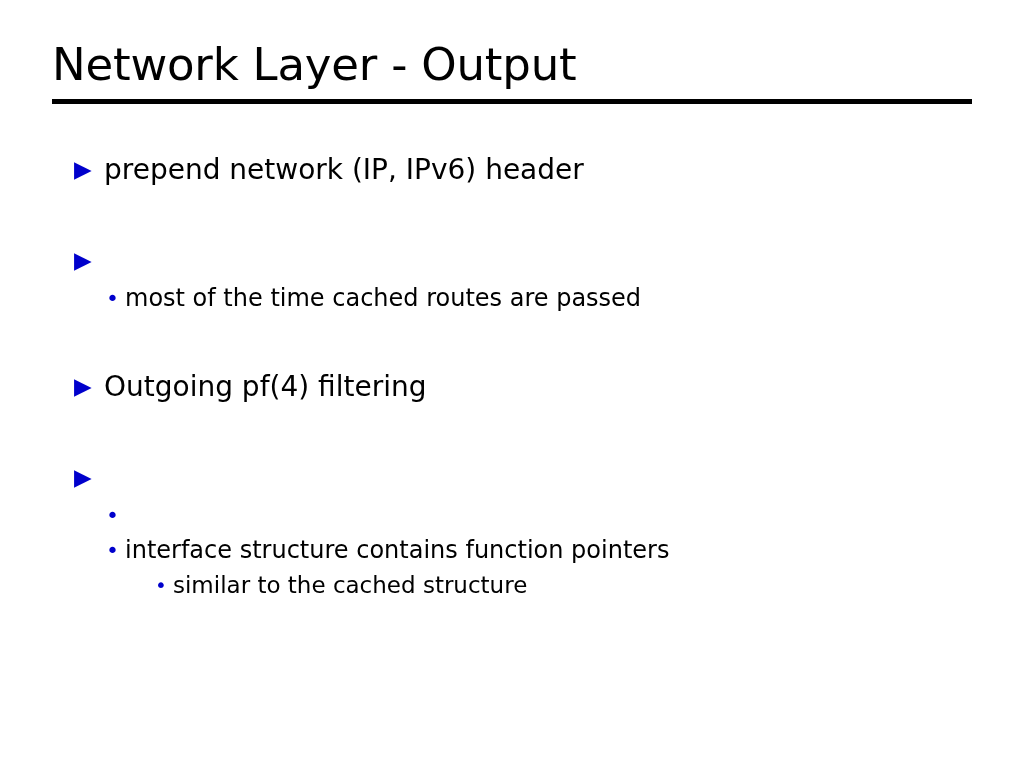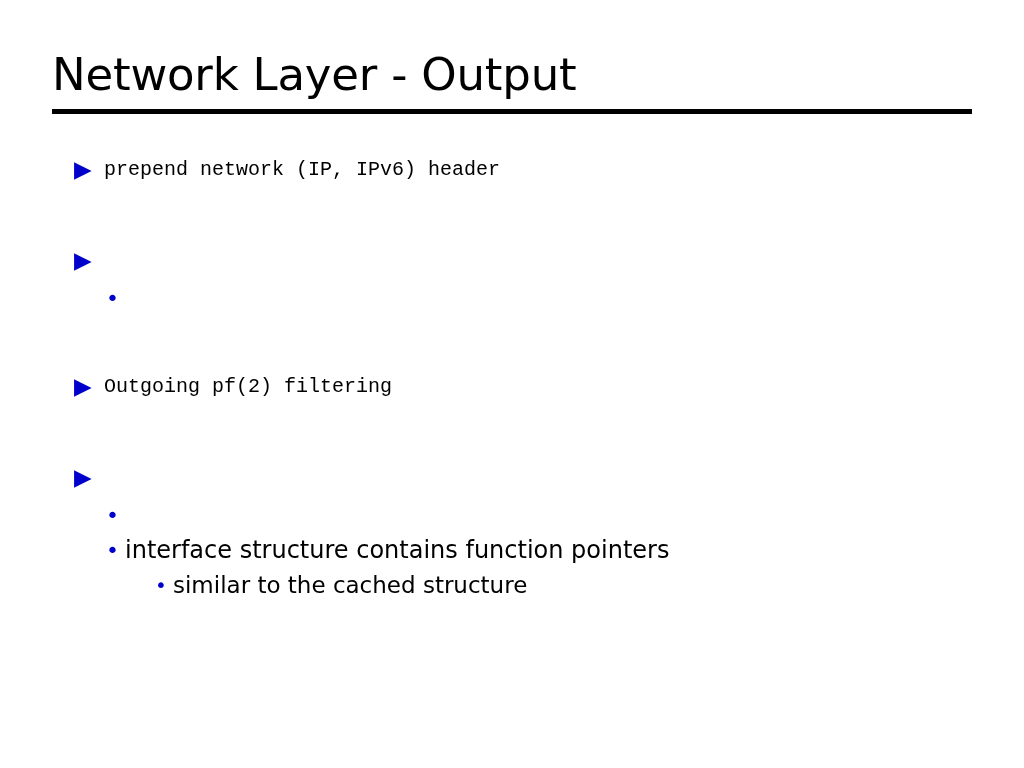--- a/index.html
+++ b/index.html
@@ -18,21 +18,21 @@
   .slide {
     position: absolute;
     inset: 0;
     background: #ffffff;
   }
 
   
   .title-block {
     position: absolute;
     left: 52px;
-    top: 50px;
+    top: 40px;
     width: 920px;
   }
   .slide-title {
     font-size: 45px;
     font-weight: 400;
     color: #000000;
     line-height: 1.12;
     letter-spacing: -0.2px;
     white-space: nowrap;
   }
@@ -66,24 +66,23 @@
     width: 32px;
     flex: 0 0 32px;
     color: #0000cc;
     font-size: 23px;
     line-height: 40px;
     text-align: left;
     padding-left: 2px;
     box-sizing: border-box;
   }
   .lvl1 .bullet-text {
-    font-size: 20px;
+    font-size: 28px;
     line-height: 40px;
     white-space: nowrap;
-    font-family: Liberation Mono, monospace;
   }
 
   
   .lvl2 {
     padding-left: 106px;
   }
   .lvl2 .bullet-mark {
     width: 19px;
     flex: 0 0 19px;
     color: #0000cc;
@@ -147,27 +146,28 @@
         <span class="bullet-text">prepend network (IP, IPv6) header</span>
       </div>
     </div>
 
     <div class="group">
       <div class="bullet-row lvl1">
         <span class="bullet-mark"><span class="tri">▶</span></span>
       </div>
       <div class="bullet-row lvl2">
         <span class="bullet-mark">•</span>
+        <span class="bullet-text">most of the time cached routes are passed</span>
       </div>
     </div>
 
     <div class="group">
       <div class="bullet-row lvl1">
         <span class="bullet-mark"><span class="tri">▶</span></span>
-        <span class="bullet-text">Outgoing pf(2) filtering</span>
+        <span class="bullet-text">Outgoing pf(4) filtering</span>
       </div>
     </div>
 
     <div class="group">
       <div class="bullet-row lvl1">
         <span class="bullet-mark"><span class="tri">▶</span></span>
       </div>
       <div class="bullet-row lvl2">
         <span class="bullet-mark">•</span>
       </div>

